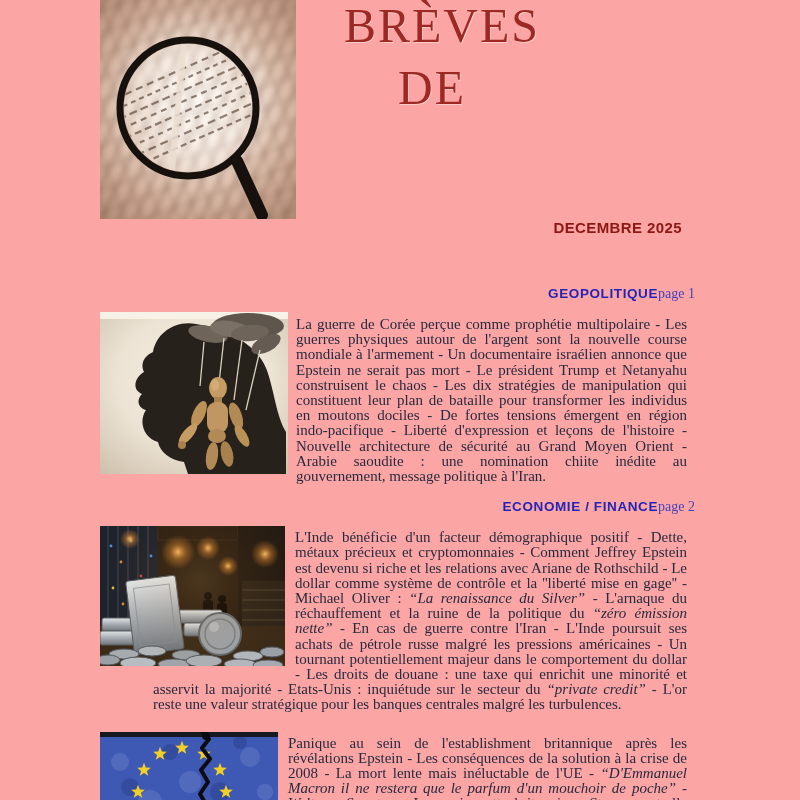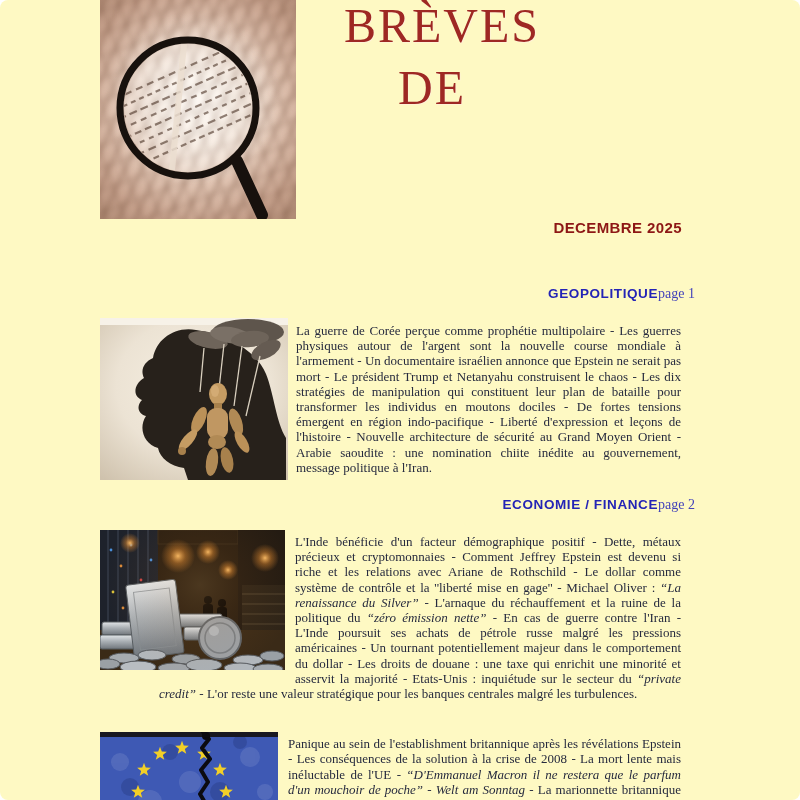--- a/index.html
+++ b/index.html
@@ -1,18 +1,18 @@
 <!DOCTYPE html>
 <html><head>
 <meta charset="utf-8">
 <style>
   html,body { margin:0; padding:0; background:#ffffff; }
   .page {
-    position:relative; width:800px; height:800px; background:#fef9c3;
-    overflow:hidden; font-family:"Liberation Serif", serif;border-radius:8px;
+    position:relative; width:800px; height:800px; background:#fca5a5;
+    overflow:hidden; font-family:"Liberation Serif", serif;
   }
 
   
   .masthead-photo {
     position:absolute; left:100px; top:0; width:196px; height:219px;
     overflow:hidden;
     background:
       radial-gradient(circle at 48% 45%, rgba(255,252,248,.95) 0%, rgba(255,250,244,.4) 30%, rgba(255,250,244,0) 55%),
       radial-gradient(circle at 50% 48%, #f7ece1 18%, #e2c6b4 52%, #c7a28d 80%, #b18c76 100%);
   }
@@ -55,22 +55,22 @@
 
   .section-body { margin-top:6px; }
   .section-body::after { content:""; display:block; clear:both; }
 
   .photo { float:left; overflow:hidden; position:relative; }
   .geo-photo { width:188px; height:162px; margin:2px 8px 10px 0; }
   .eco-photo { width:185px; height:140px; margin:3px 10px 10px 0; }
   .eu-photo  { width:178px; height:103px; margin:3px 10px 8px 0; }
 
   .para {
-    margin:14px; padding-top:7px; text-align:justify;
-    font-size:13px; line-height:15.2px; color:#262a3e;padding-left:45px;
+    margin:8px; padding-top:7px; text-align:justify;
+    font-size:15px; line-height:15.2px; color:#262a3e;padding-left:45px;
   }
   .it { font-style:italic; }
 
   .sec-geo { margin-bottom:7px; }
   .sec-eco { margin-bottom:6px; }
 </style>
 </head>
 <body>
 
 <div class="page">

